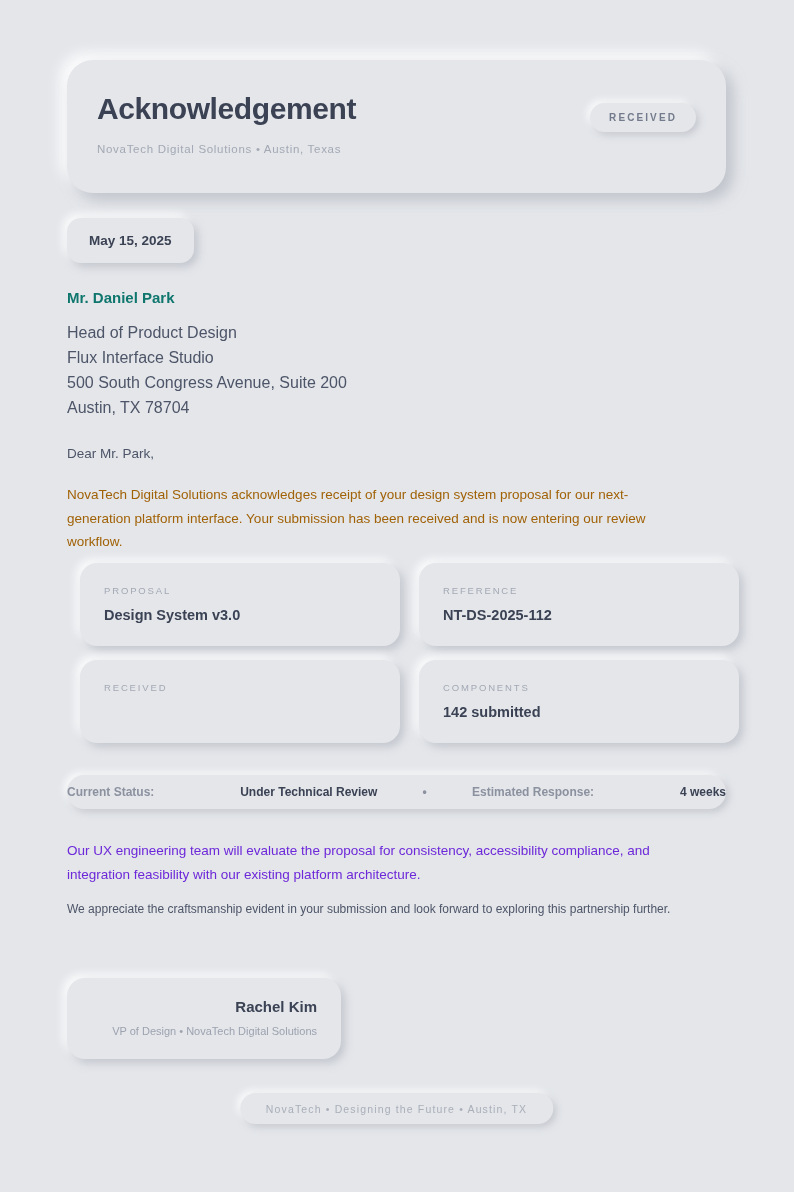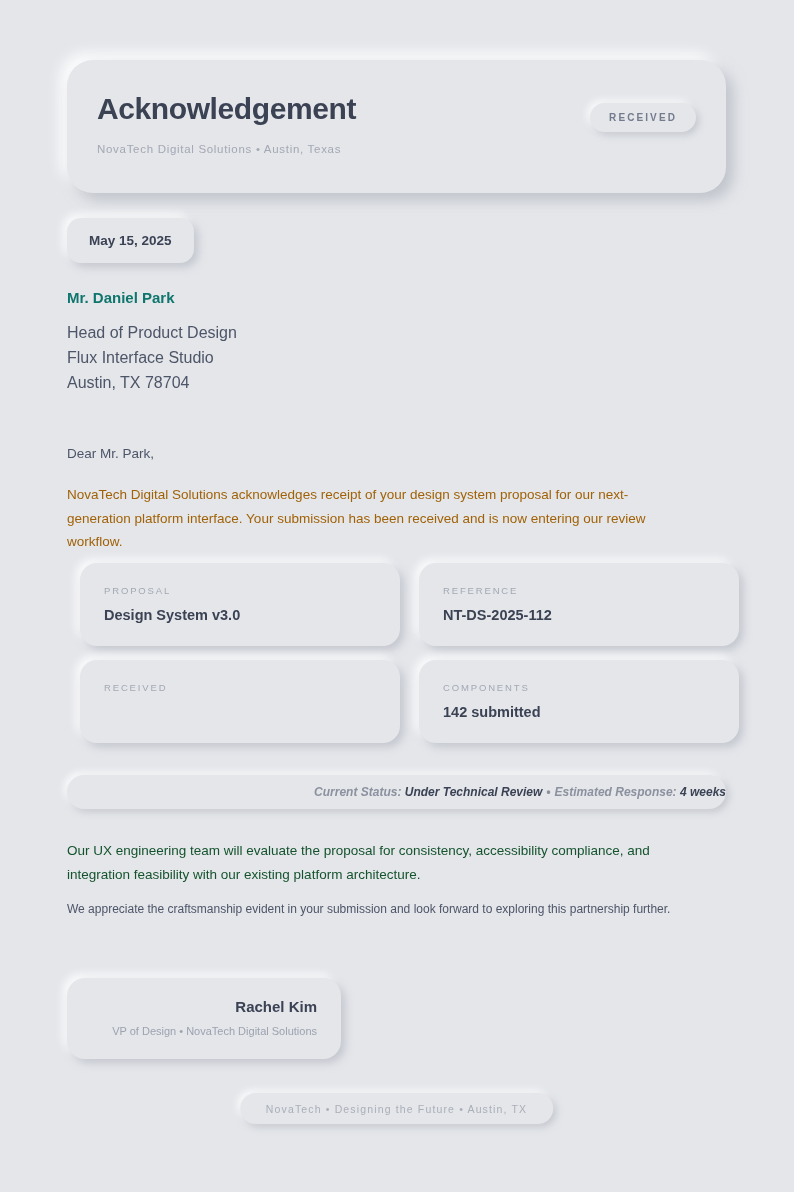--- a/index.html
+++ b/index.html
@@ -174,41 +174,40 @@
   
   .status-bar {
     position: absolute;
     left: 0;
     top: 775px;
     width: 659px;
     height: 34px;
     border-radius: 17px;
     display: flex;
     align-items: center;
-    justify-content: flex-end;
+    justify-content: space-between;
     font-size: 12px;
     font-weight: bold;
-    font-style: italic;
   }
   .status-muted { color: #8b919f; }
   .status-strong { color: #3a4254; }
   .status-dot {
     color: #8b919f;
     padding: 0 4px;
   }
 
   
   .para-2 {
     position: absolute;
     left: 0;
     top: 839px;
     width: 640px;
     font-size: 13.5px;
     line-height: 23.5px;
-    color: #14532d;
+    color: #6d28d9;
   }
   .para-3 {
     position: absolute;
     left: 0;
     top: 898px;
     width: 625px;
     font-size: 12px;
     line-height: 23.5px;
     color: #4d5568;
   }
@@ -263,20 +262,21 @@
       <div class="header-sub">NovaTech Digital Solutions • Austin, Texas</div>
       <div class="status-pill raised-xs">RECEIVED</div>
     </div>
 
     <div class="date-chip raised-sm">May 15, 2025</div>
 
     <div class="recipient">
       <div class="recipient-name">Mr. Daniel Park</div>
       <div class="recipient-line">Head of Product Design</div>
       <div class="recipient-line">Flux Interface Studio</div>
+      <div class="recipient-line">500 South Congress Avenue, Suite 200</div>
       <div class="recipient-line">Austin, TX 78704</div>
     </div>
 
     <div class="salutation">Dear Mr. Park,</div>
     <div class="para-1">NovaTech Digital Solutions acknowledges receipt of your design system proposal for our next-generation platform interface. Your submission has been received and is now entering our review workflow.</div>
 
     <div class="grid">
       <div class="info-card raised-sm">
         <div class="info-label">PROPOSAL</div>
         <div class="info-value">Design System v3.0</div>

